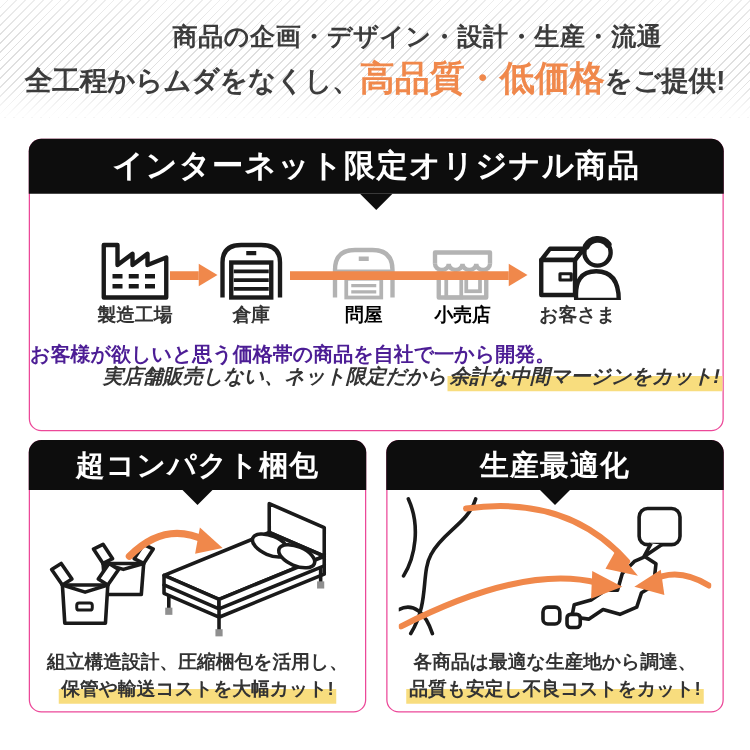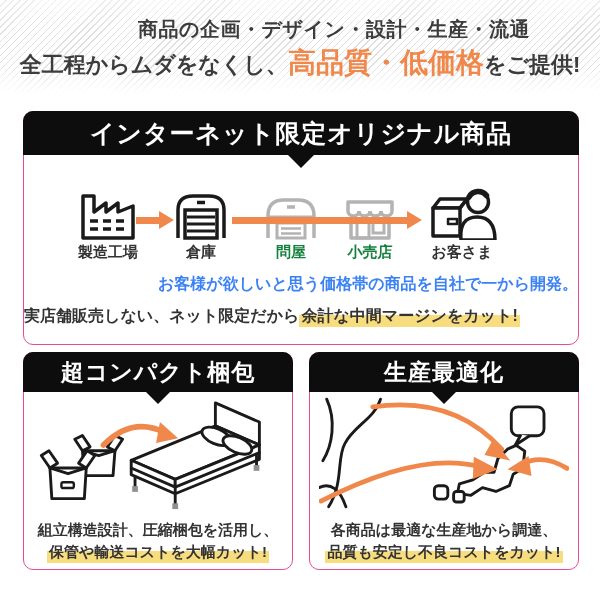--- a/index.html
+++ b/index.html
@@ -27,35 +27,35 @@
         border:13px solid transparent;border-top:13px solid #0d0d0d;border-bottom:none;}
 
   #panel-internet{left:23px;top:111px;width:554px;height:232px;}
   #panel-packing {left:23px;top:352px;width:268px;height:216px;}
   #panel-production{left:309px;top:352px;width:268px;height:216px;}
 
   
   .step{position:absolute;top:76px;text-align:center;z-index:1;}
   .step .icon-wrap{height:52px;display:flex;align-items:flex-end;justify-content:center;}
   .step-label{margin-top:3px;font-size:15px;font-weight:bold;color:#333;}
-  .step.bypassed .step-label{color:#15803d;}
+  .step.bypassed .step-label{color:#000000;}
 
   .flow-arrow{position:absolute;display:flex;align-items:center;z-index:5;}
   .flow-arrow .bar{height:7px;background:#F0884B;}
   .flow-arrow .head{width:0;height:0;border-top:9px solid transparent;
         border-bottom:9px solid transparent;border-left:15px solid #F0884B;}
   #arrow-small{left:112px;top:99px;}
   #arrow-small .bar{width:23px;}
   #arrow-long{left:208px;top:99px;}
   #arrow-long .bar{width:175px;}
 
-  .desc1{position:absolute;left:0;top:162px;width:100%;text-align:right;
-        font-size:16px;font-weight:bold;color:#3b82f6;}
-  .desc2{position:absolute;left:0;top:194px;width:100%;text-align:left;
-        font-size:16px;font-weight:bold;color:#333;}
+  .desc1{position:absolute;left:0;top:162px;width:100%;text-align:left;
+        font-size:16px;font-weight:bold;color:#4c1d95;}
+  .desc2{position:absolute;left:0;top:179px;width:100%;text-align:right;
+        font-size:16px;font-weight:bold;color:#333;font-style:italic;}
   .hl{background:linear-gradient(to bottom,rgba(0,0,0,0) 40%,#F8DD7E 40%);
         padding:0 2px 3px;}
 
   .btext{position:absolute;left:0;top:166px;width:100%;text-align:center;
         font-size:15px;font-weight:bold;color:#333;line-height:22px;}
   .illus{position:absolute;}
 </style>
 </head>
 <body>
 

